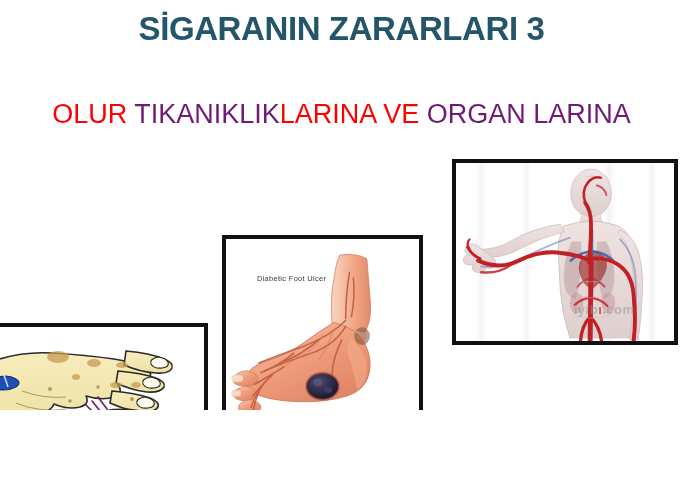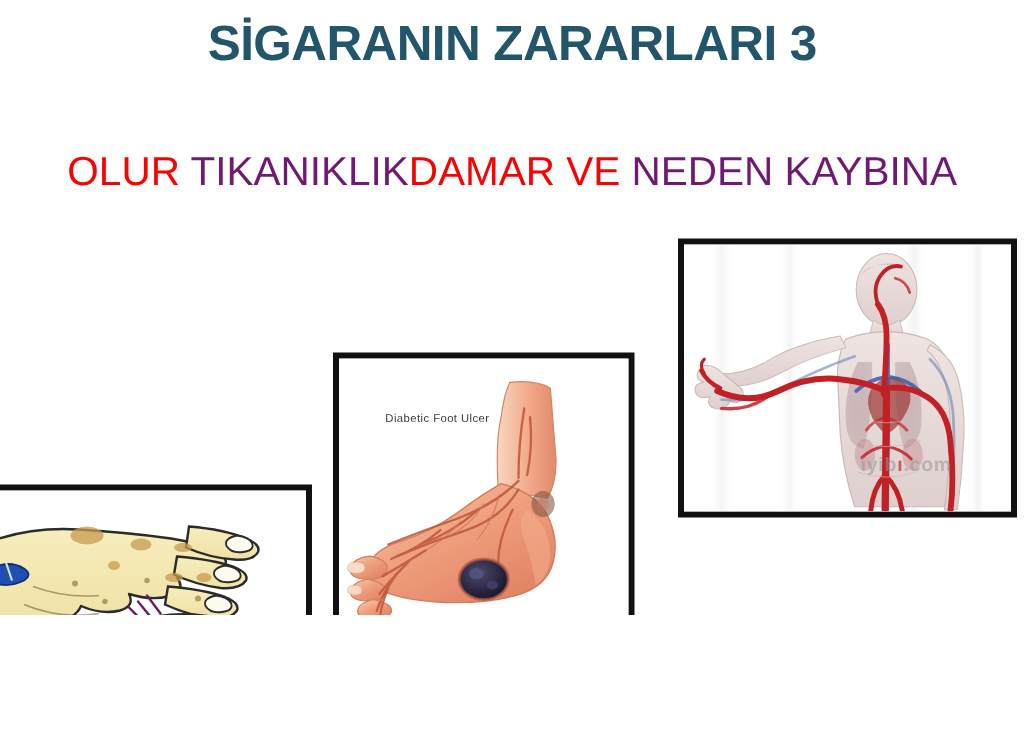--- a/index.html
+++ b/index.html
@@ -102,21 +102,21 @@
 </style>
 </head>
 <body>
 
 <div id="slide">
 
   <div id="slide-title">SİGARANIN ZARARLARI 3</div>
 
   <div id="subtitle">
     <span class="ln1">
-      <span class="red">OLUR </span><span class="blue">TIKANIKLIK</span><span class="red">DAMAR  VE </span><span class="blue">NEDEN KAYBINA</span>
+      <span class="red">OLUR </span><span class="blue">TIKANIKLIK</span><span class="red">LARINA  VE </span><span class="blue">ORGAN LARINA</span>
     </span>
   </div>
 
   <div id="photo-body" class="photo">
     <div class="photo-inner">
       <svg viewBox="0 0 226 186" width="100%" height="100%" preserveAspectRatio="xMidYMid slice">
         <defs>
           <linearGradient id="skinG" x1="0" y1="0" x2="0" y2="1">
             <stop offset="0%" stop-color="#efe4e2"></stop>
             <stop offset="55%" stop-color="#e6d8d6"></stop>

